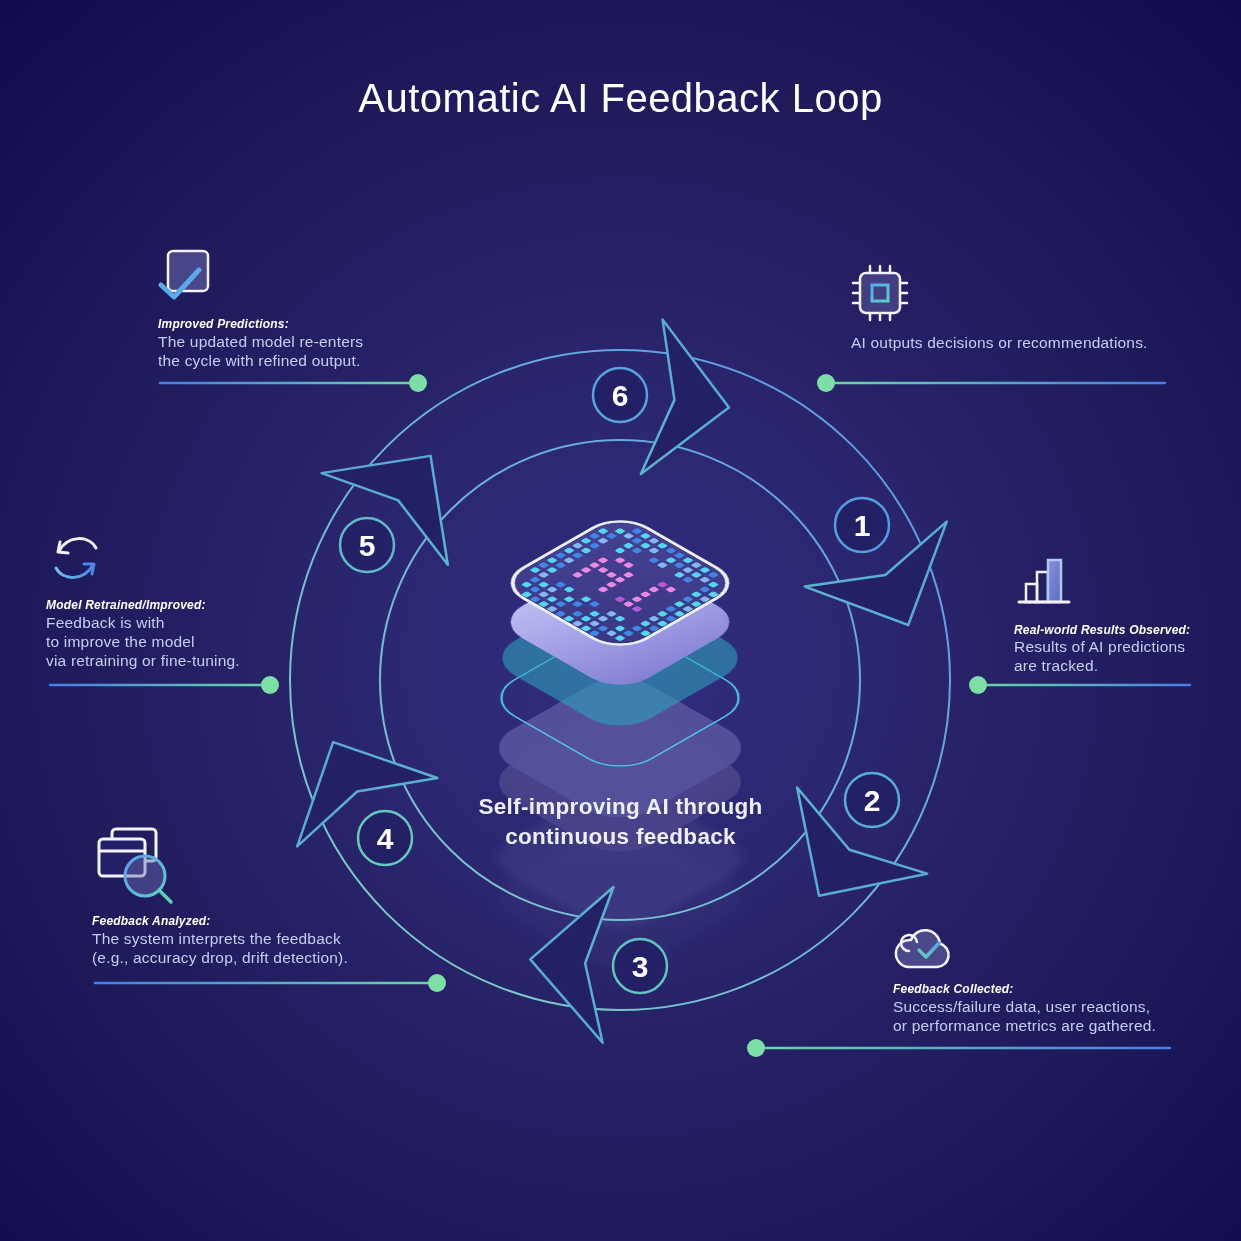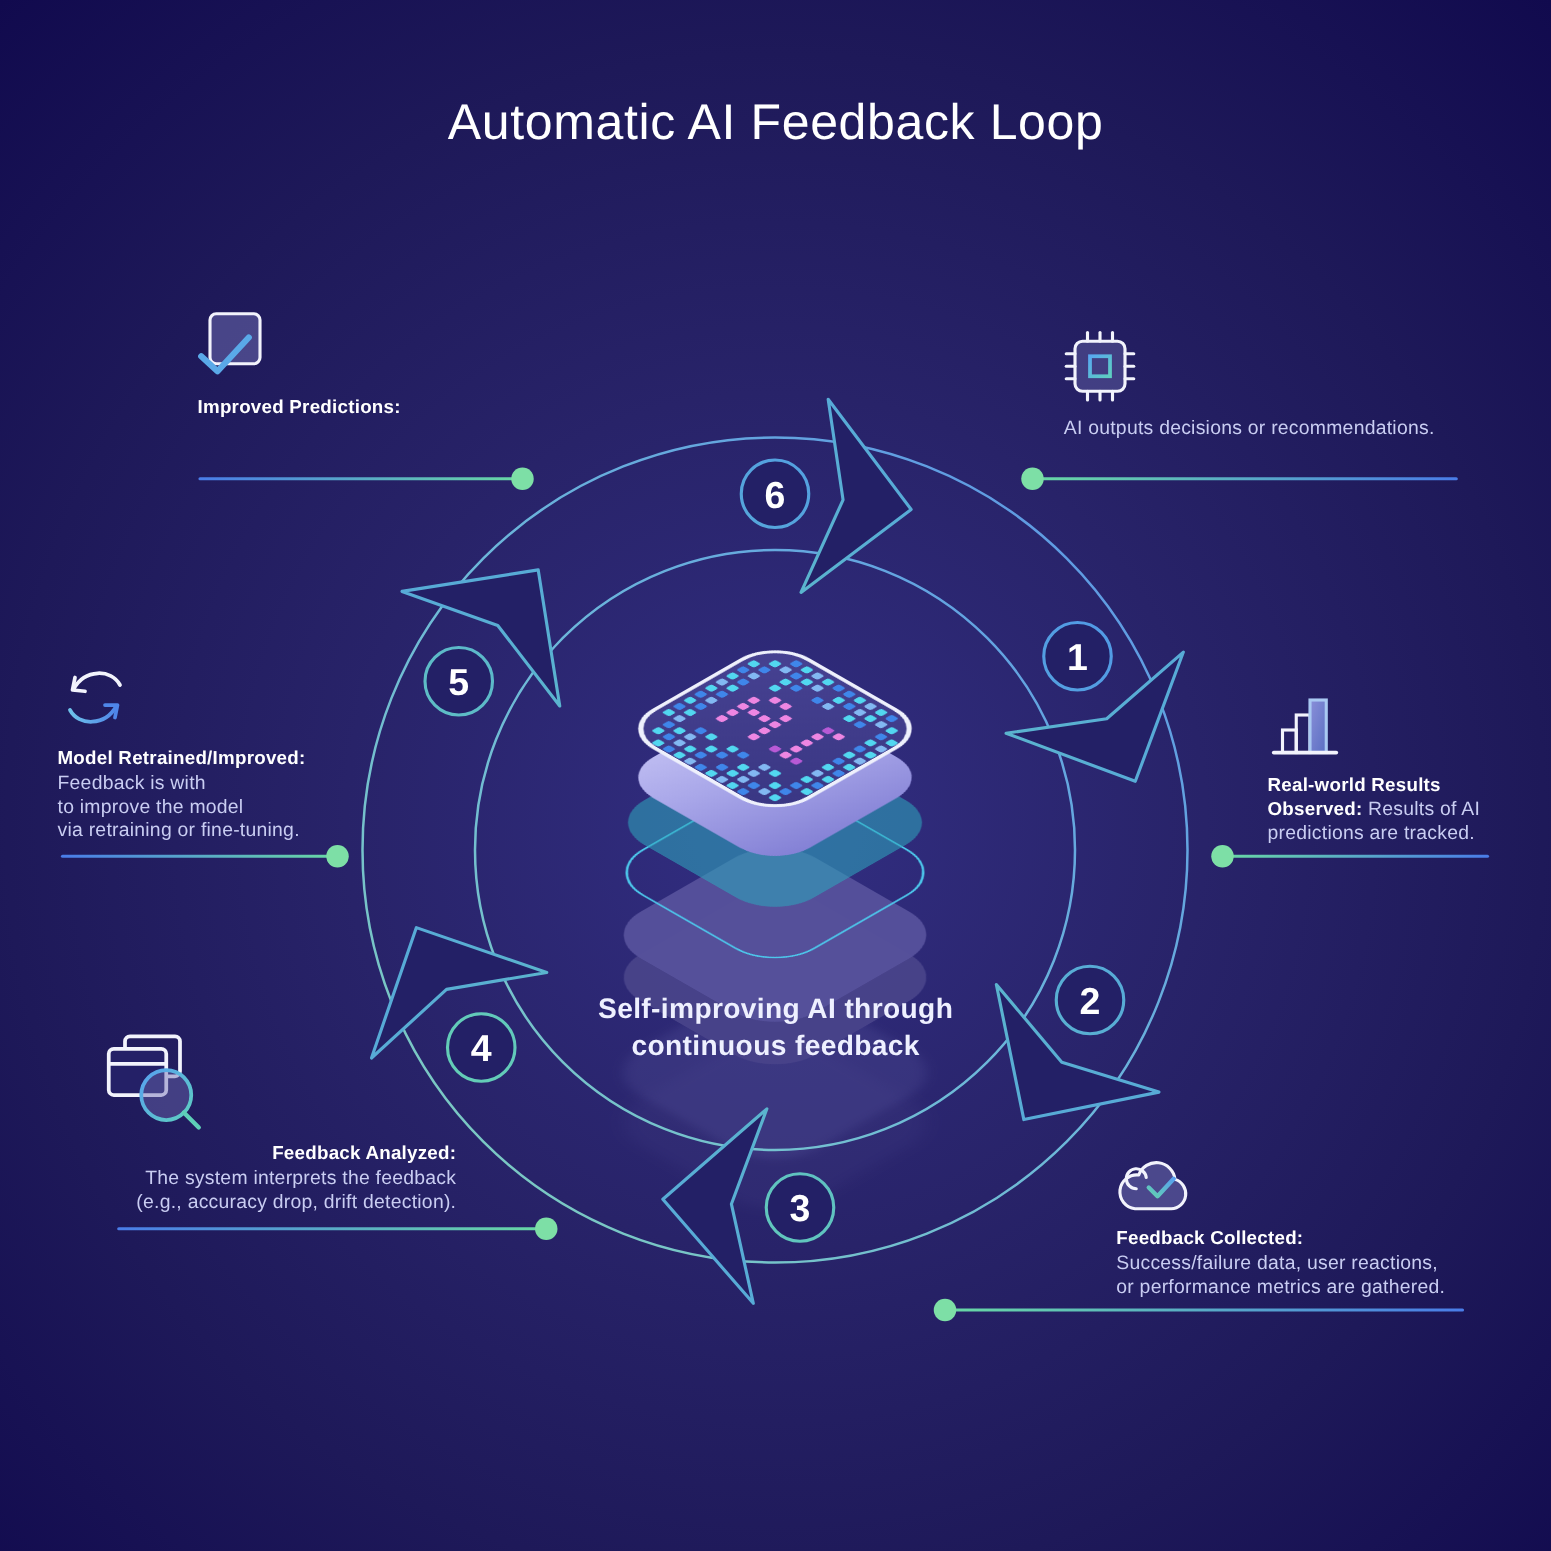--- a/index.html
+++ b/index.html
@@ -7,21 +7,21 @@
     position:relative;width:1241px;height:1241px;overflow:hidden;
     background:radial-gradient(circle at 50% 53%, #322e82 0%, #282369 38%, #1e1959 68%, #110a4e 100%);
     font-family:"Liberation Sans", sans-serif;
   }
   #main-title{
     position:absolute;left:0;top:76px;width:100%;text-align:center;
     color:#ffffff;font-size:40px;font-weight:400;letter-spacing:.5px;margin:0;
   }
   #loop-svg{position:absolute;left:0;top:0;z-index:2;}
   .callout{position:absolute;z-index:6;}
-  .callout .ct{display:block;color:#ffffff;font-size:15px;font-weight:700;line-height:1.25;letter-spacing:.2px;}
+  .callout .ct{display:block;color:#ffffff;font-size:12px;font-weight:700;line-height:1.25;letter-spacing:.2px;font-style:italic;}
   .callout .cb{display:block;color:#c9cdf2;font-size:15.5px;font-weight:400;line-height:1.22;letter-spacing:.2px;white-space:pre-line;margin-top:1px;}
   .callout.inline-title .ct{display:inline;}
   .callout.inline-title .cb{display:inline;white-space:normal;}
   .callout .ictn{margin-bottom:12px;}
   .icon-svg{display:block;}
   
   .iso{position:absolute;transform:rotateX(55deg) rotateZ(45deg);}
   #chip-reflect2{left:521px;top:799px;width:198px;height:198px;border-radius:46px;background:rgba(70,65,140,.18);filter:blur(7px);z-index:1;}
   #chip-reflect{left:521px;top:759px;width:198px;height:198px;border-radius:46px;background:rgba(80,75,150,.33);filter:blur(5px);z-index:1;}
   #chip-slab-side{left:521px;top:683px;width:198px;height:198px;border-radius:46px;background:#474289;opacity:.95;z-index:2;}
@@ -274,20 +274,22 @@
 continuous feedback</div>
 
   <div class="callout" style="left:158px;top:247px;width:245px;">
     <div class="ictn">
       <svg class="icon-svg" width="54" height="58" viewBox="0 0 54 58">
         <rect x="10" y="4" width="40" height="40" rx="5" fill="rgba(136,136,206,0.4)" stroke="#f2f3fc" stroke-width="2.5"></rect>
         <path d="M3 38 L16 50 L41 23" fill="none" stroke="#5aa9e8" stroke-width="5" stroke-linecap="round" stroke-linejoin="round"></path>
       </svg>
     </div>
     <b class="ct">Improved Predictions:</b>
+    <span class="cb">The updated model re-enters
+the cycle with refined output.</span>
   </div>
 
   <div class="callout" style="left:851px;top:264px;width:330px;">
     <div class="ictn">
       <svg class="icon-svg" width="58" height="58" viewBox="0 0 58 58">
         <defs>
           <linearGradient id="cpuInner" x1="0" y1="0" x2="1" y2="1">
             <stop offset="0" stop-color="#58a8f0"></stop>
               <stop offset="1" stop-color="#5ecfc0"></stop>
           </linearGradient>
@@ -344,21 +346,21 @@
         <path d="M15 45 H44 a12 12 0 0 0 3 -23.5 a15 15 0 0 0 -29 -3.5 a11.5 11.5 0 0 0 -3 27 z" fill="rgba(88,86,154,0.75)" stroke="#f2f3fc" stroke-width="2.5" stroke-linejoin="round"></path>
         <path d="M24 20 a8 8 0 1 0 -8 9" fill="none" stroke="#f2f3fc" stroke-width="2.5" stroke-linecap="round"></path>
         <path d="M26 28 l7 7 l13 -14" fill="none" stroke="url(#cloudCheck)" stroke-width="3.5" stroke-linecap="round" stroke-linejoin="round"></path>
       </svg>
     </div>
     <b class="ct">Feedback Collected:</b>
     <span class="cb">Success/failure data, user reactions,
 or performance metrics are gathered.</span>
   </div>
 
-  <div class="callout" style="left:80px;top:824px;width:285px;text-align:right;">
+  <div class="callout" style="left:92px;top:824px;width:285px;">
     <div class="ictn" style="margin-bottom:6px;">
       <svg class="icon-svg" width="86" height="84" viewBox="0 0 86 84">
         <defs>
           <linearGradient id="magRing" x1="0" y1="0" x2="1" y2="1">
             <stop offset="0" stop-color="#58a0f0"></stop>
               <stop offset="1" stop-color="#5ecfc0"></stop>
           </linearGradient>
         </defs>
         <rect x="20" y="5" width="44" height="32" rx="4" fill="none" stroke="#f2f3fc" stroke-width="3"></rect>
         <rect x="7" y="15" width="46" height="37" rx="4" fill="#242067" stroke="#f2f3fc" stroke-width="3"></rect>

